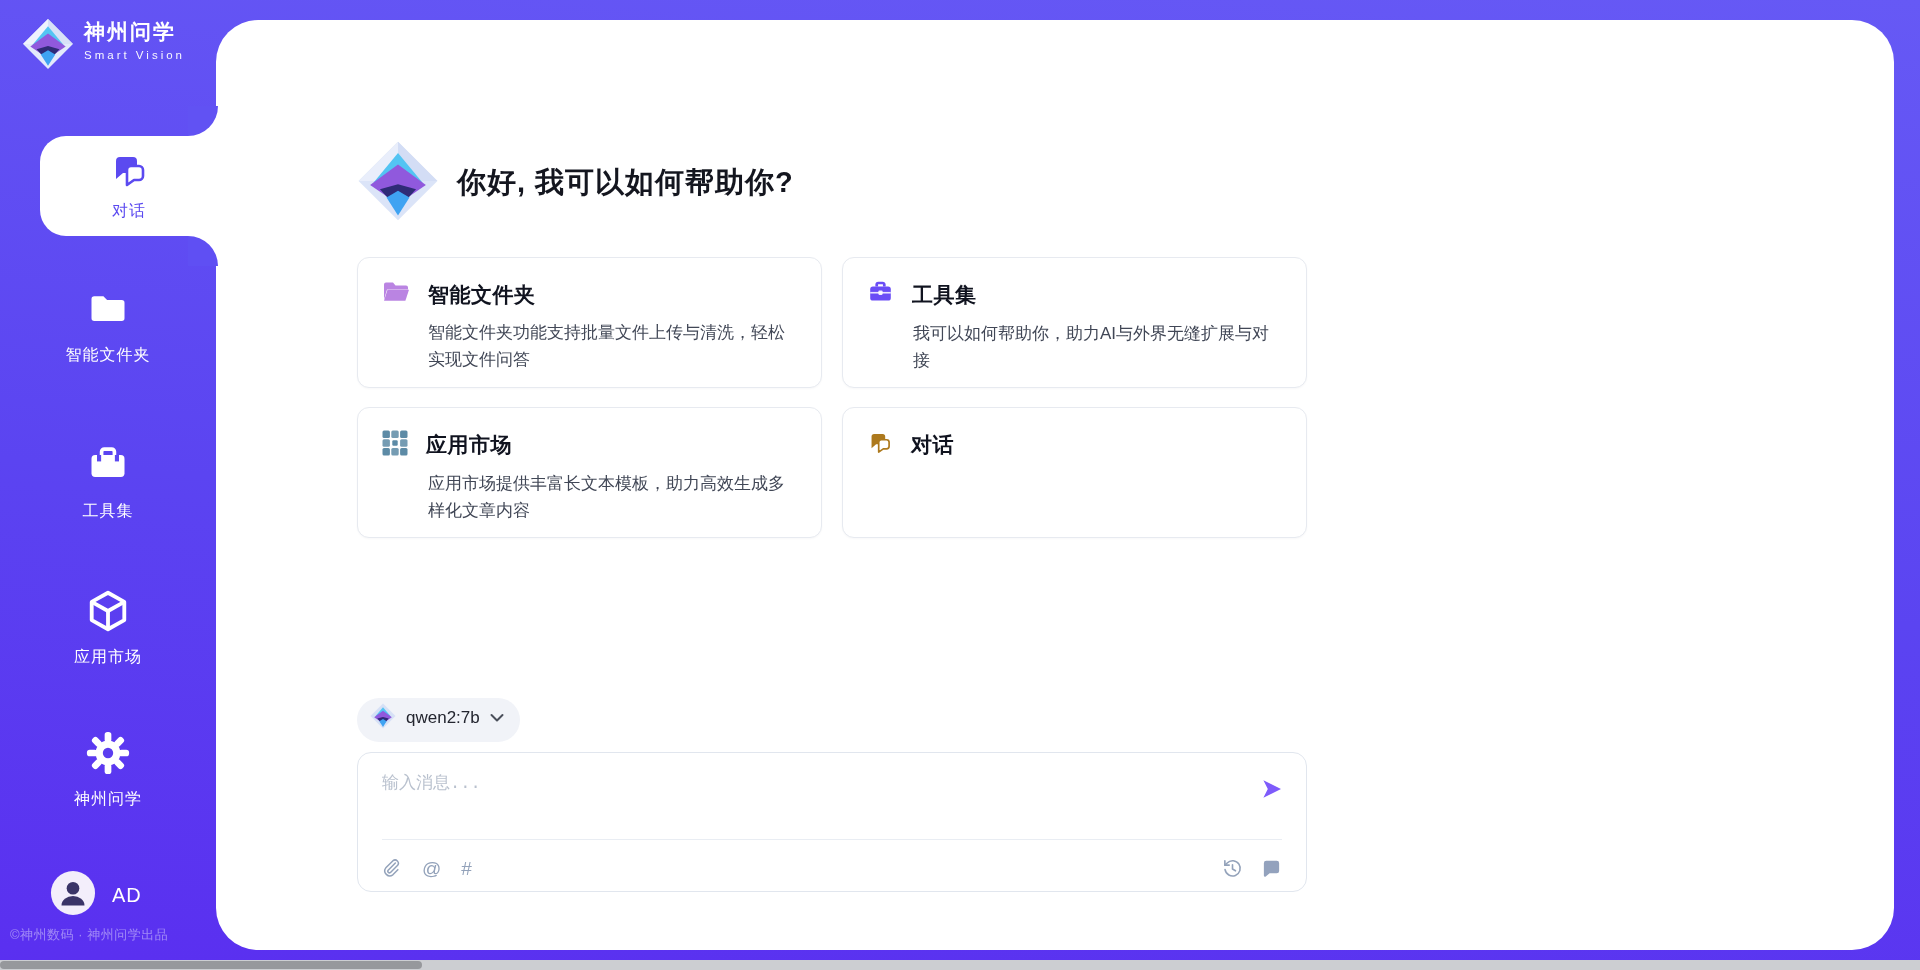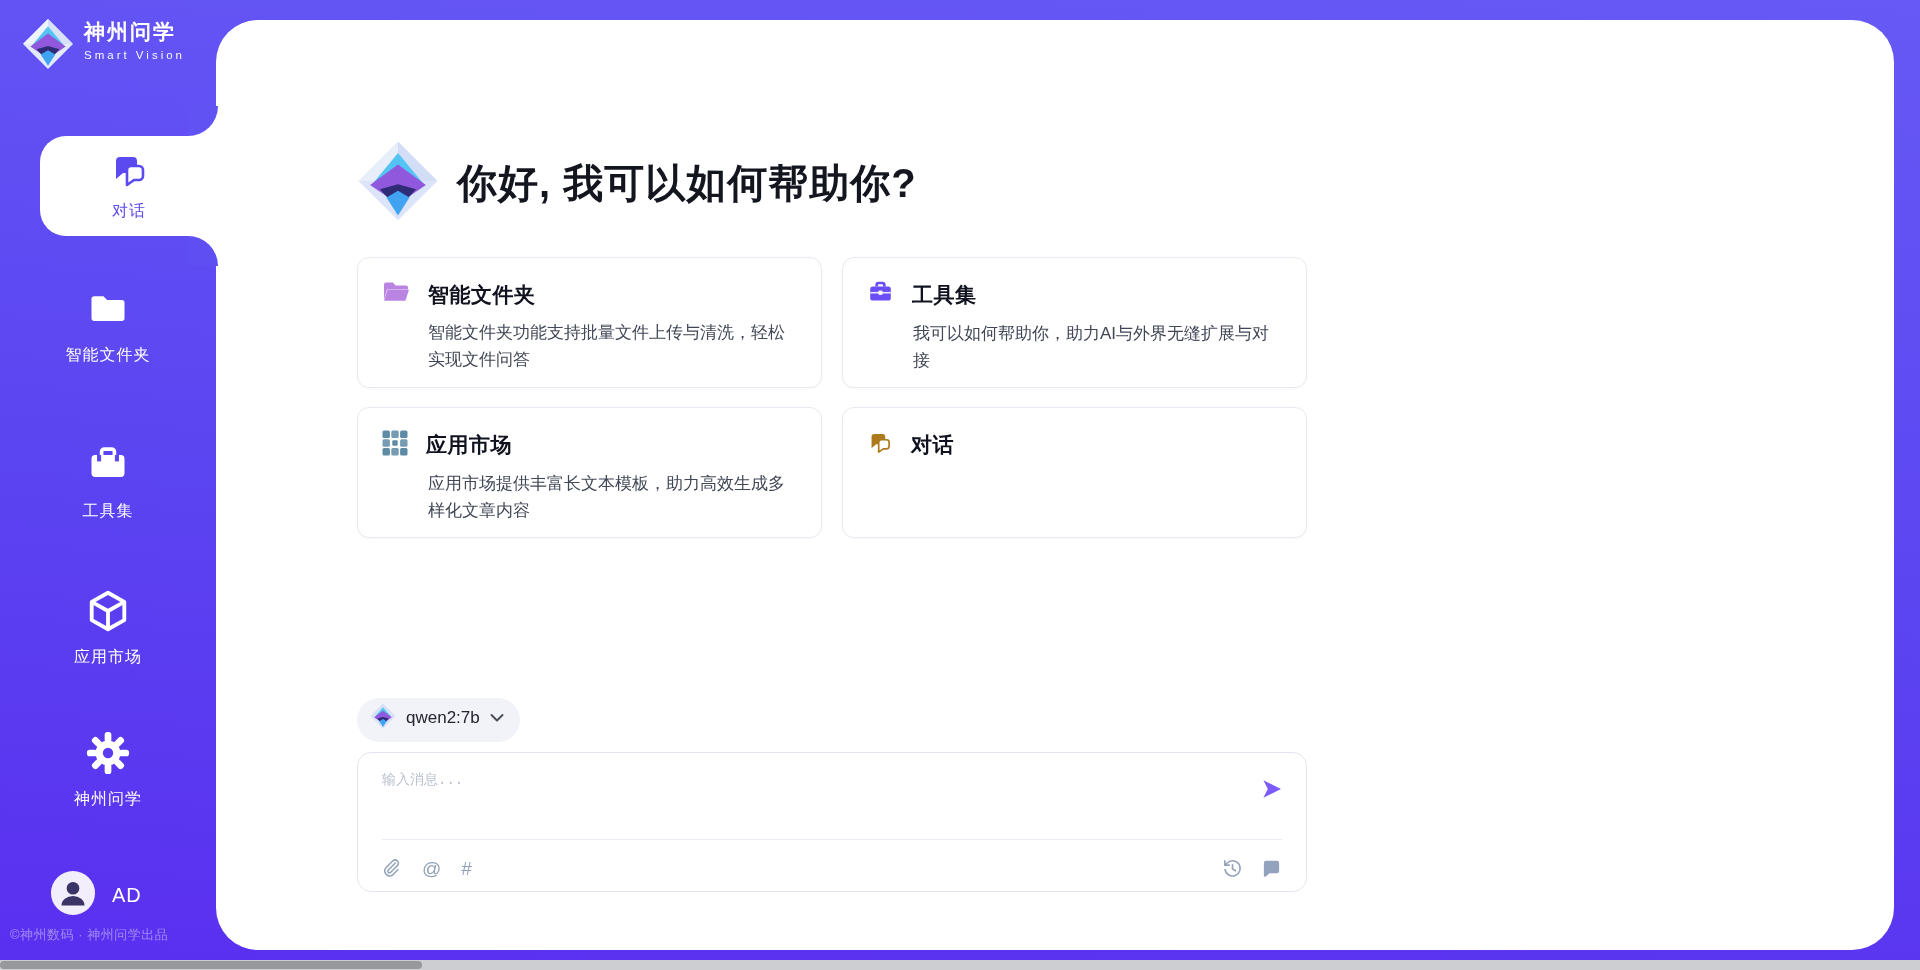--- a/index.html
+++ b/index.html
@@ -54,21 +54,21 @@
 
   .side-footer {
     position:absolute; left:10px; top:926px; width:220px; z-index:3;
     color:rgba(255,255,255,.42); font-size:13px; letter-spacing:.5px;
   }
 
   
   .content { position:absolute; left:357px; top:0; width:950px; height:100%; }
 
   .greeting { position:absolute; top:140px; left:0; display:flex; align-items:center; gap:18px; }
-  .greeting h1 { font-size:40px; font-weight:bold; color:#14161f; letter-spacing:1px; }
+  .greeting h1 { font-size:29px; font-weight:bold; color:#14161f; letter-spacing:1px; }
 
   .cards {
     position:absolute; top:257px; left:0; width:950px;
     display:grid; grid-template-columns:465px 465px; gap:19px 20px;
   }
   .card {
     height:131px; background:#fff; border:1px solid #e7eaf0; border-radius:12px;
     padding:22px 24px; cursor:pointer; box-shadow:0 1px 2px rgba(20,30,60,.03);
   }
   .card-head { display:flex; align-items:center; gap:18px; }
@@ -81,21 +81,21 @@
     background:#f1f3f8; border-radius:22px; cursor:pointer;
   }
   .model-name { font-size:17px; color:#23252f; }
 
   .composer {
     position:absolute; top:752px; left:0; width:950px; height:140px;
     background:#fff; border:1px solid #e1e6ee; border-radius:14px;
   }
   .composer textarea {
     position:absolute; left:24px; top:18px; width:860px; height:60px;
-    border:none; outline:none; resize:none; font-size:14px; color:#333;
+    border:none; outline:none; resize:none; font-size:17px; color:#333;
     font-family:Liberation Mono, monospace; background:transparent;
   }
   .composer textarea::placeholder { color:#b9c1ce; }
   .send-btn { position:absolute; right:22px; top:24px; width:24px; height:24px; cursor:pointer; }
   .composer-divider { position:absolute; left:24px; right:24px; top:86px; height:1px; background:#e9edf3; }
   .composer-toolbar {
     position:absolute; left:24px; right:24px; top:98px; height:34px;
     display:flex; align-items:center; gap:20px; color:#93a2ba;
   }
   .tool-glyph { font-size:19px; line-height:1; cursor:pointer; }

